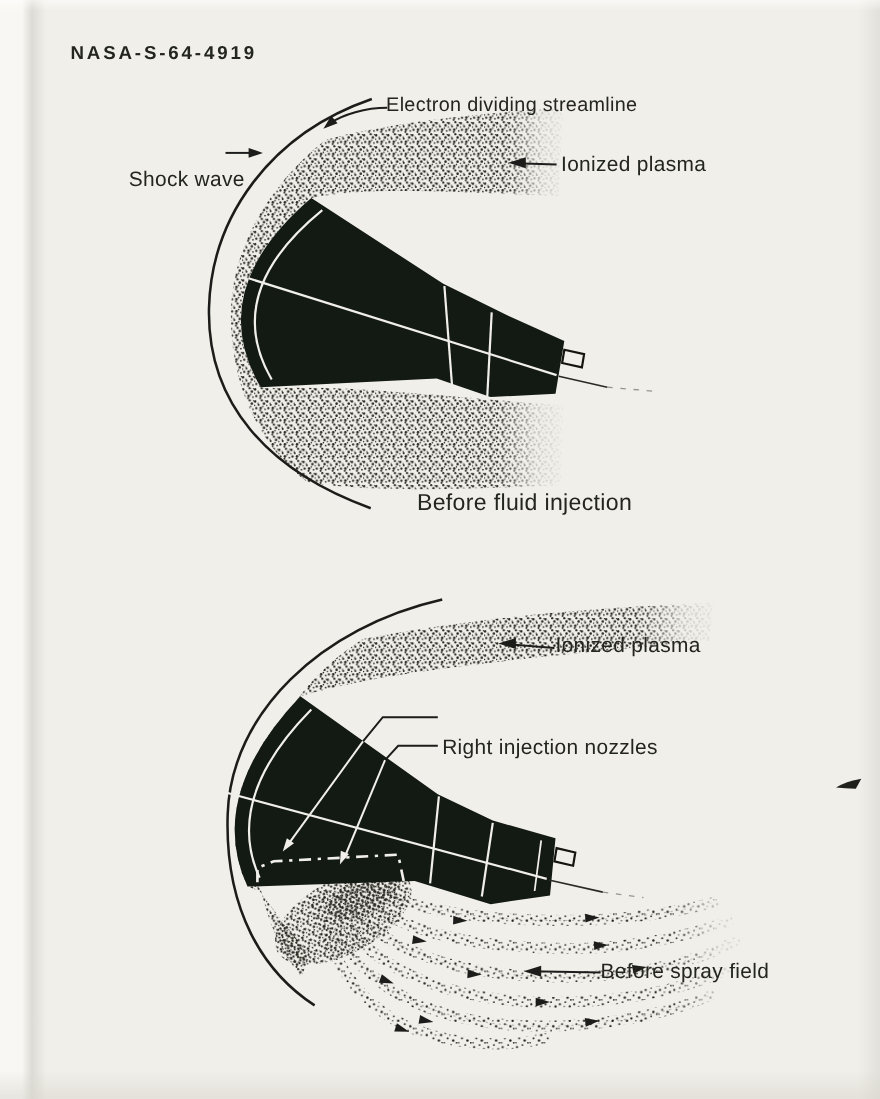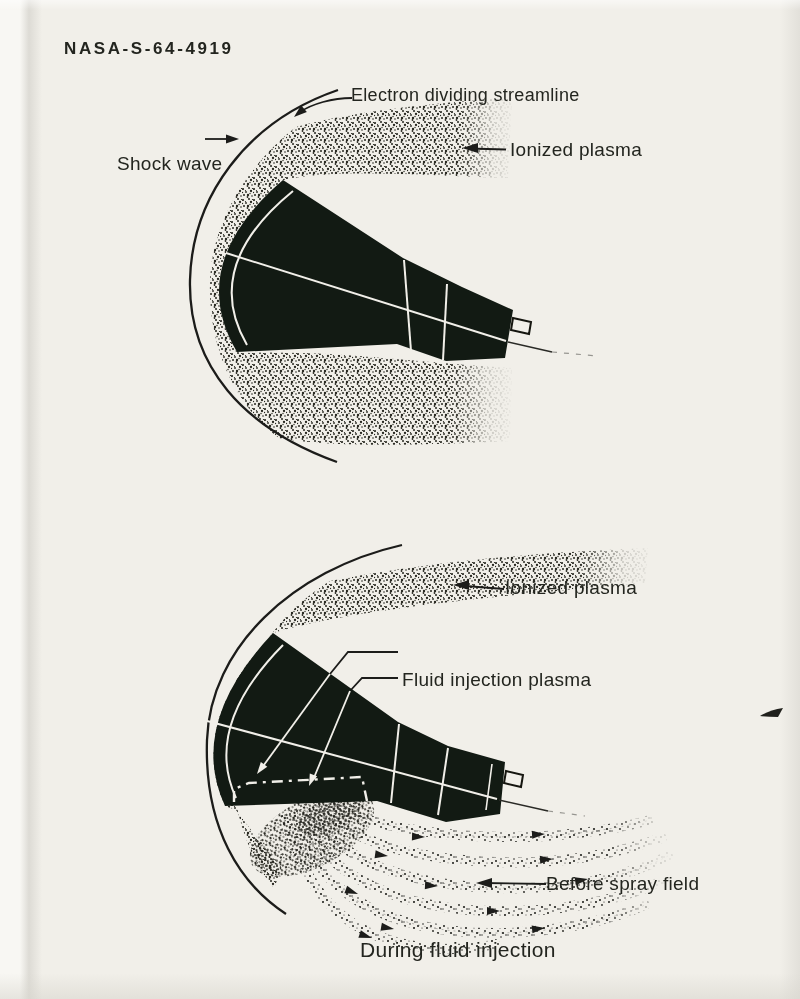--- a/index.html
+++ b/index.html
@@ -182,24 +182,24 @@
   </svg>
 
   <div class="lbl catalog" style="left:64px;top:40px;">NASA-S-64-4919</div>
 
   <div class="lbl" style="left:351px;top:86px;">Electron dividing streamline</div>
 
   <div class="lbl small" style="left:117px;top:128px;margin-top:26px;">Shock wave</div>
 
   <div class="lbl small" style="left:510px;top:140px;">Ionized plasma</div>
 
+  <div class="lbl caption" style="left:379px;top:446px;">Before fluid injection</div>
 
   <div class="lbl small" style="left:505px;top:578px;">Ionized plasma</div>
 
 
-  <div class="lbl small" style="left:402px;top:670px;">Fluid injection plasma</div>
+  <div class="lbl small" style="left:402px;top:670px;">Right injection nozzles</div>
 
   <div class="lbl small" style="left:546px;top:874px;">Before spray field</div>
 
-  <div class="lbl caption" style="left:360px;top:938px;">During fluid injection</div>
 
   <div class="photo-bottom-shade"></div>
 </div>
 
 </body></html>

